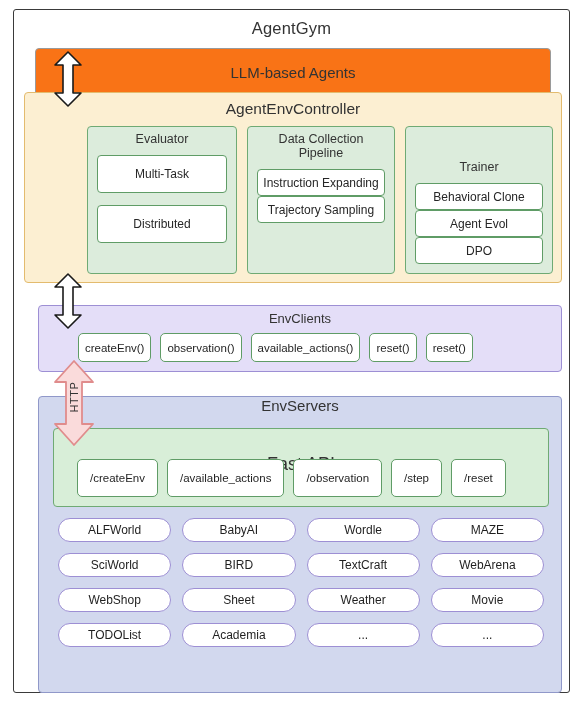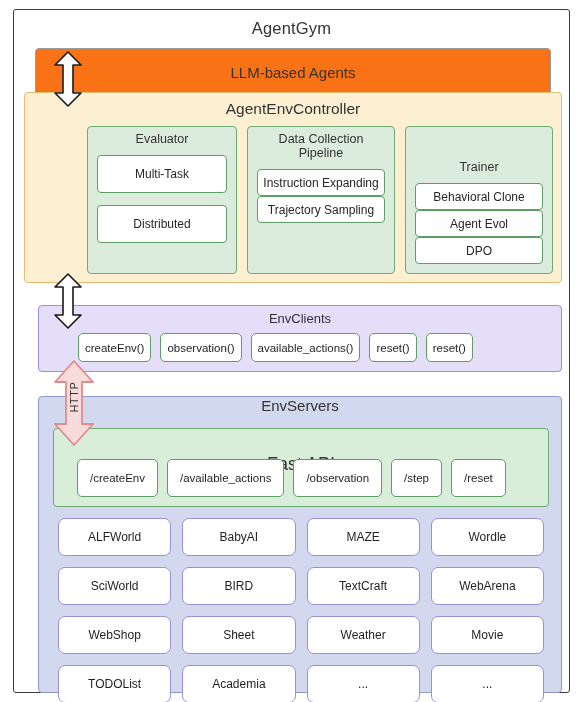--- a/index.html
+++ b/index.html
@@ -203,22 +203,22 @@
     left: 19px;
     top: 121px;
     width: 486px;
     display: grid;
     grid-template-columns: repeat(4, 1fr);
     gap: 11px 11px;
   }
   .env-cell {
     background: #ffffff;
     border: 1.2px solid #9d8fd4;
-    border-radius: 7px;
-    height: 38px;
+    border-radius: 12px;
+    height: 24px;
     font-size: 12px;
     color: #1f1f1f;
     display: flex;
     align-items: center;
     justify-content: center;
     box-sizing: border-box;
   }
 
   
   .arrow-svg { position: absolute; }
@@ -298,22 +298,22 @@
         <div class="endpoint-pill">/available_actions</div>
         <div class="endpoint-pill">/observation</div>
         <div class="endpoint-pill">/step</div>
         <div class="endpoint-pill">/reset</div>
       </div>
     </div>
 
     <div class="env-grid">
       <div class="env-cell">ALFWorld</div>
       <div class="env-cell">BabyAI</div>
+      <div class="env-cell">Wordle</div>
       <div class="env-cell">MAZE</div>
-      <div class="env-cell">Wordle</div>
       <div class="env-cell">SciWorld</div>
       <div class="env-cell">BIRD</div>
       <div class="env-cell">TextCraft</div>
       <div class="env-cell">WebArena</div>
       <div class="env-cell">WebShop</div>
       <div class="env-cell">Sheet</div>
       <div class="env-cell">Weather</div>
       <div class="env-cell">Movie</div>
       <div class="env-cell">TODOList</div>
       <div class="env-cell">Academia</div>

